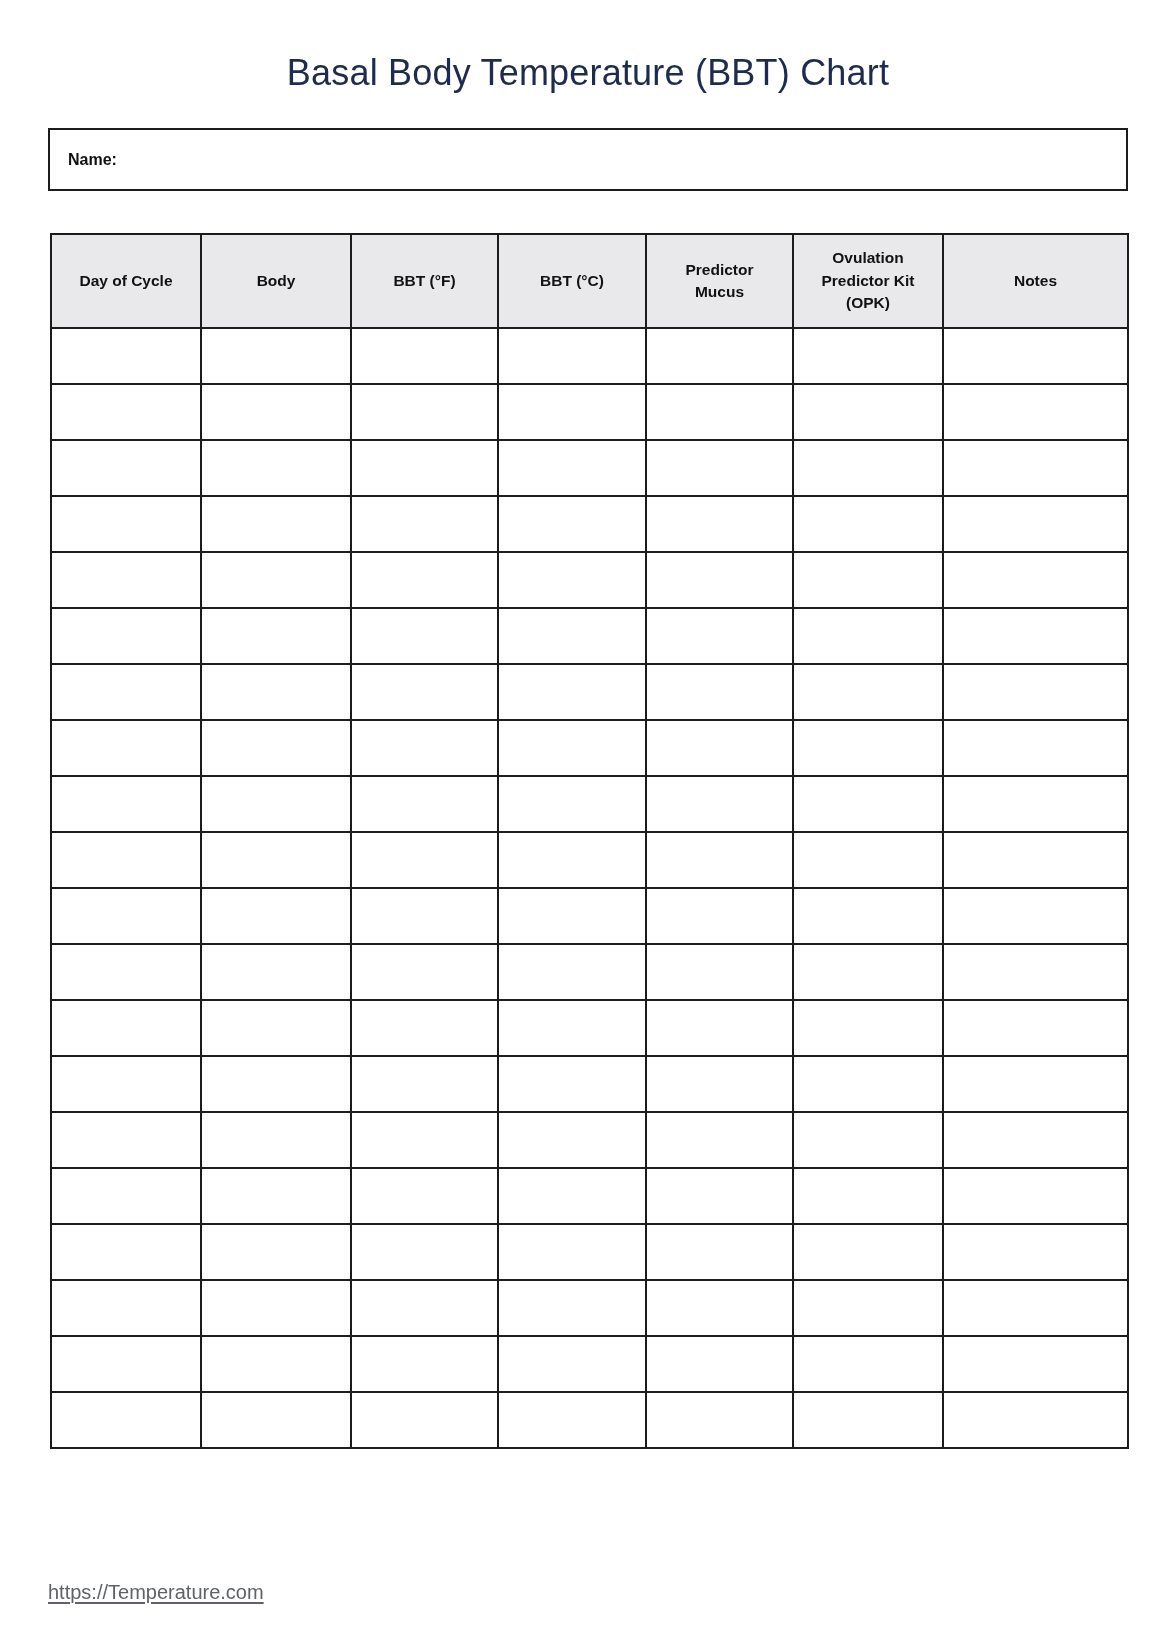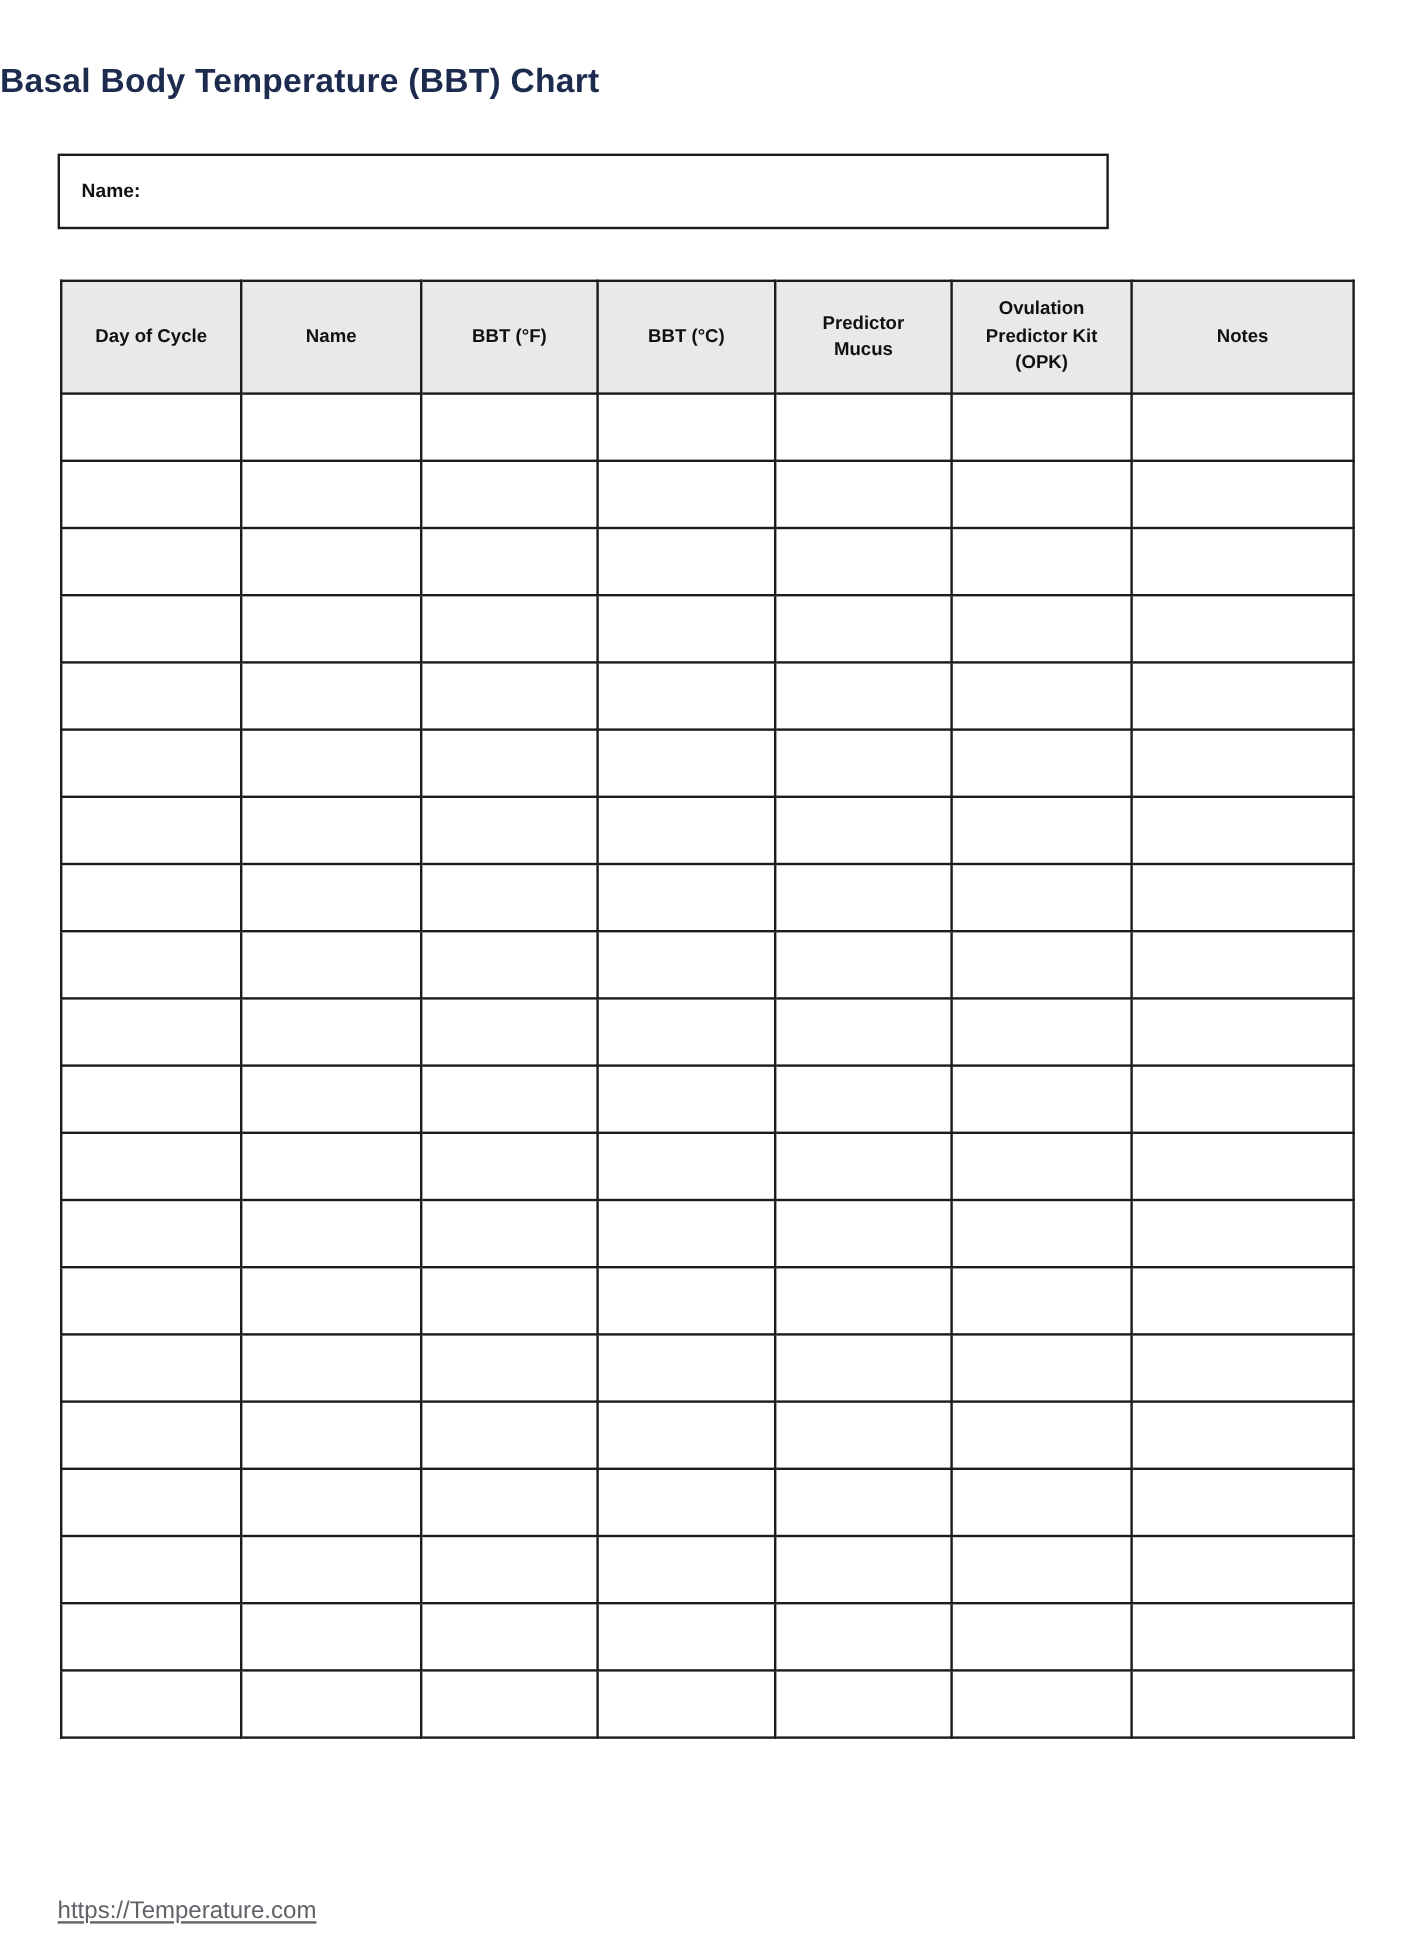--- a/index.html
+++ b/index.html
@@ -13,31 +13,32 @@
     margin: 0 auto;
     background: #ffffff;
     overflow: hidden;
   }
 
   .doc-title {
     position: absolute;
     top: 52px;
     left: 0;
     width: 100%;
-    font-size: 28px;
-    font-weight: 700;
+    text-align: center;
+    font-size: 36px;
+    font-weight: 400;
     letter-spacing: 0.2px;
     color: var(--title-navy, #1d2b4f);
   }
 
   .name-box {
     position: absolute;
     left: 48px;
     top: 128px;
-    width: 876px;
+    width: 1080px;
     height: 63px;
     border: 2px solid var(--border, #1c1c1c);
     background: #ffffff;
     display: flex;
     align-items: center;
   }
   .name-label {
     font-size: 16px;
     font-weight: 700;
     color: #111111;
@@ -133,21 +134,21 @@
         <col class="c2">
         <col class="c3">
         <col class="c4">
         <col class="c5">
         <col class="c6">
         <col class="c7">
     </colgroup>
     <thead>
       <tr id="header-row">
           <th>Day of Cycle</th>
-          <th>Name</th>
+          <th>Body</th>
           <th>BBT (°F)</th>
           <th>BBT (°C)</th>
           <th>Predictor Mucus</th>
           <th>Ovulation Predictor Kit (OPK)</th>
           <th>Notes</th>
         </tr>
     </thead>
     <tbody id="table-body">
         <tr>
           <td></td>

